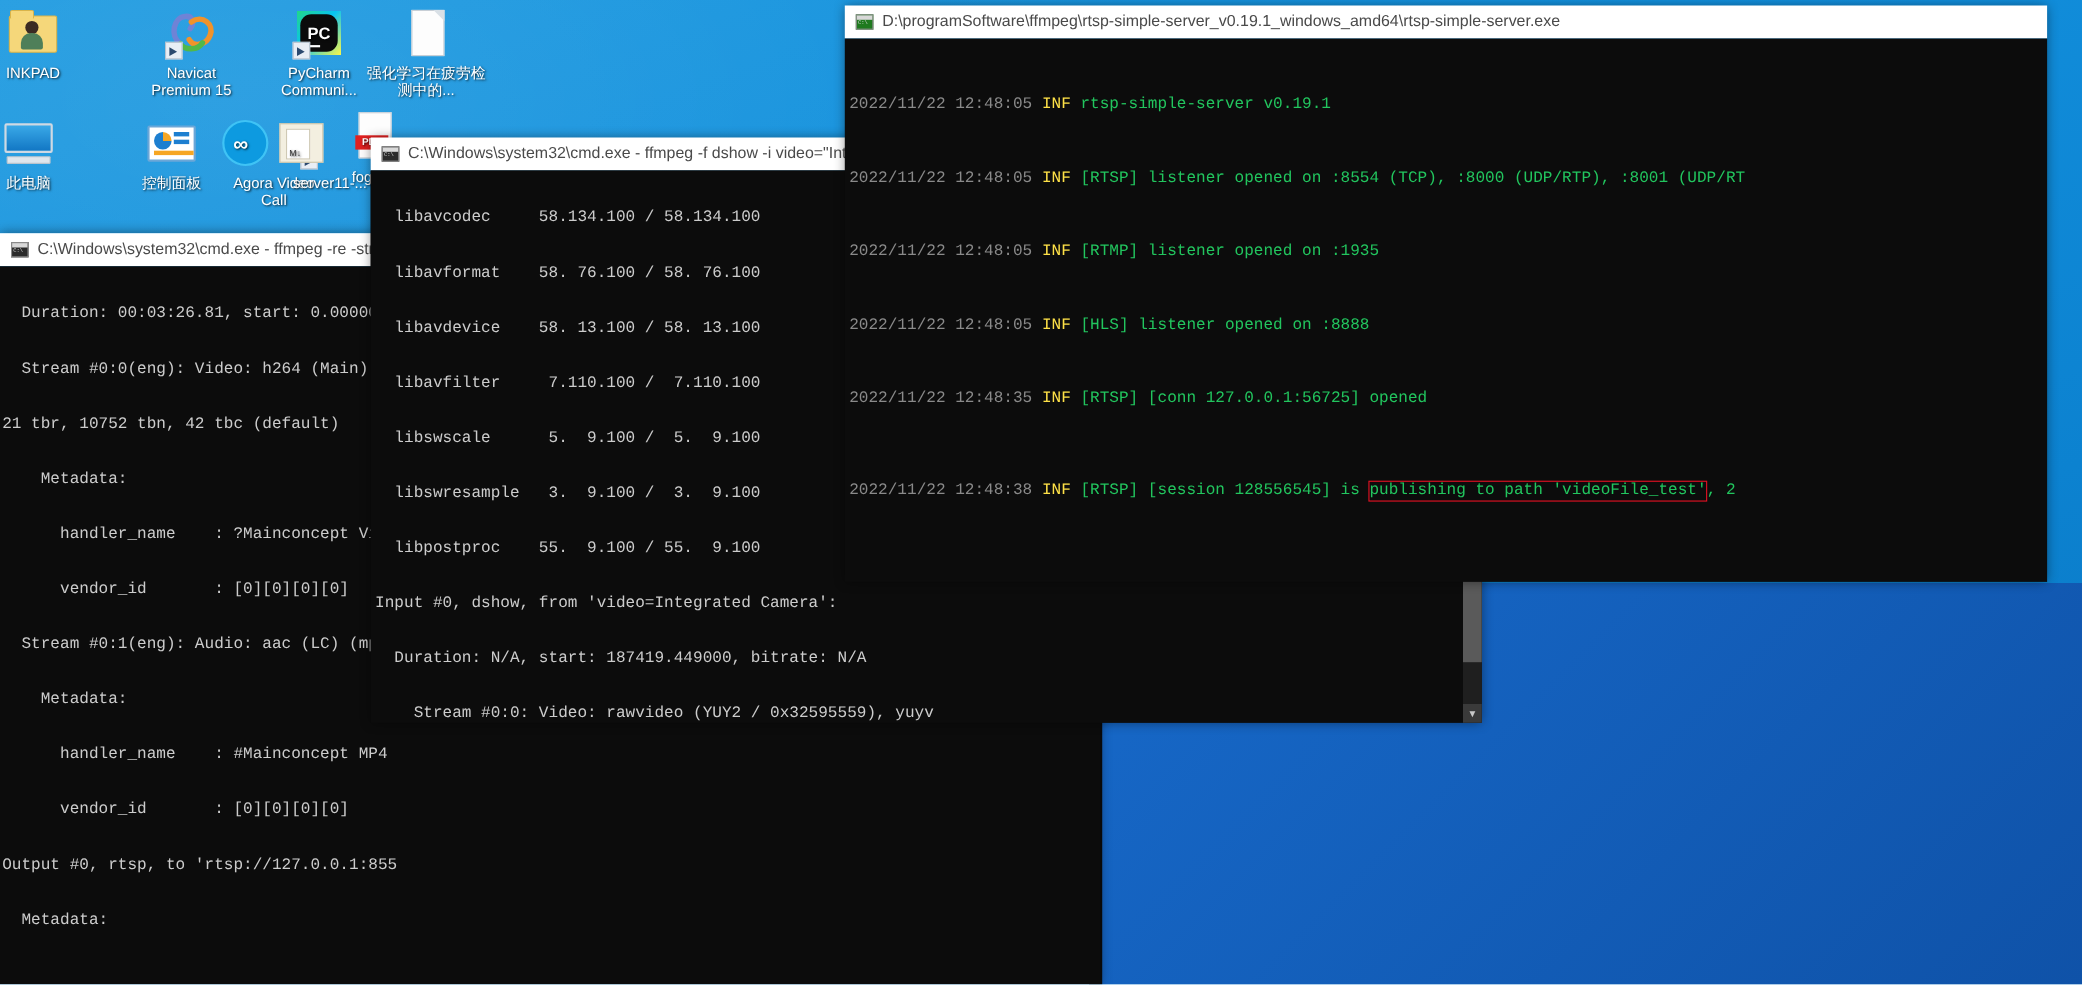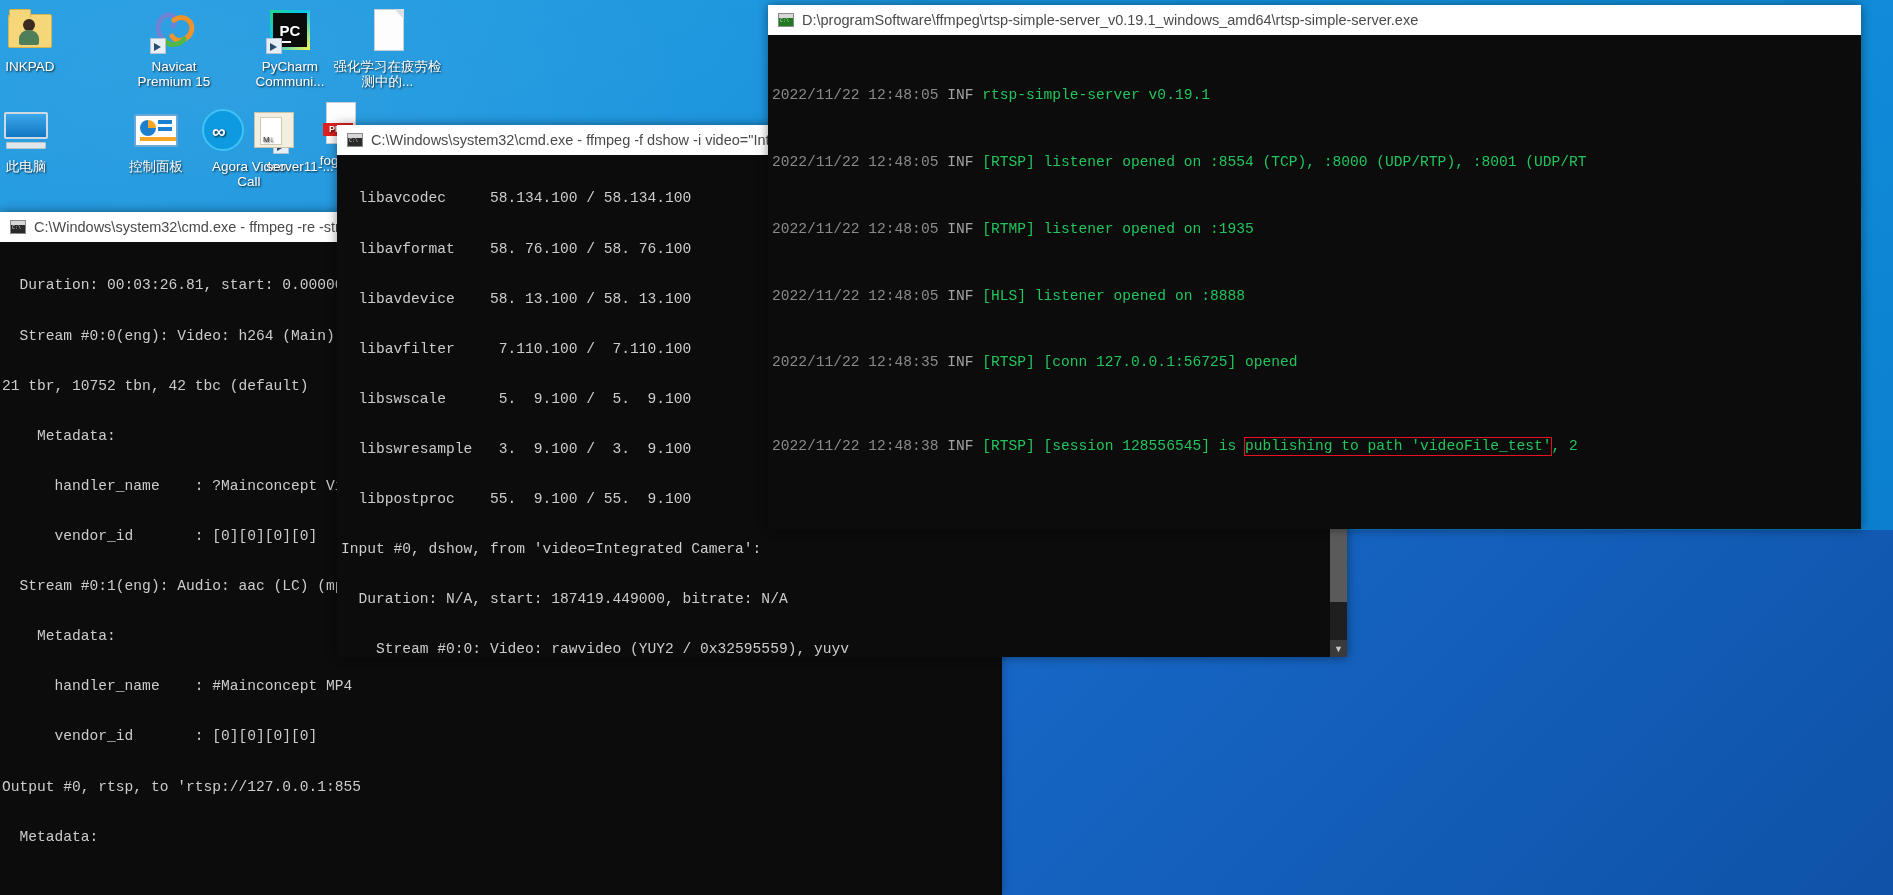--- a/index.html
+++ b/index.html
@@ -84,20 +84,21 @@
   .pycharm {
     position:absolute; left:4px; top:4px; width:40px; height:40px;
     background: linear-gradient(135deg,#21d789 0%, #07c3f2 45%, #fcf84a 100%);
     padding:3px;
   }
   .pycharm .inner {
     width:100%; height:100%; background:#0b0b0b;
     color:#fff; font-size:15px; font-weight:bold; font-family:"Liberation Sans",sans-serif;
     display:flex; align-items:center; justify-content:center;
     position:relative;
+    border-radius:10px;
   }
   .pycharm .inner::after{
     content:""; position:absolute; left:4px; bottom:4px; width:14px; height:2px; background:#fff;
   }
 
   
   .doc {
     position:absolute; left:10px; top:3px; width:30px; height:42px;
     background:#fdfdfd; border:1px solid #c8cfd6;
   }
@@ -163,21 +164,21 @@
     font-size:14.6px;
     line-height:16.7px;
     white-space: pre;
     overflow: hidden;
     padding: 2px 0 0 0;
   }
   .console .line { white-space: pre; }
 
   
   .ts { color:#8a8a8a; }
-  .inf { color:#a3a3a3; }
+  .inf { color:#fde047; }
   .msg { color:#22c55e; }
   .hl-box {
     outline: 1.5px solid #e81123;
     outline-offset: 0px;
     display:inline-block;
   }
 
   
   .vscroll {
     position:absolute; right:0; top:0; bottom:0; width:17px;

